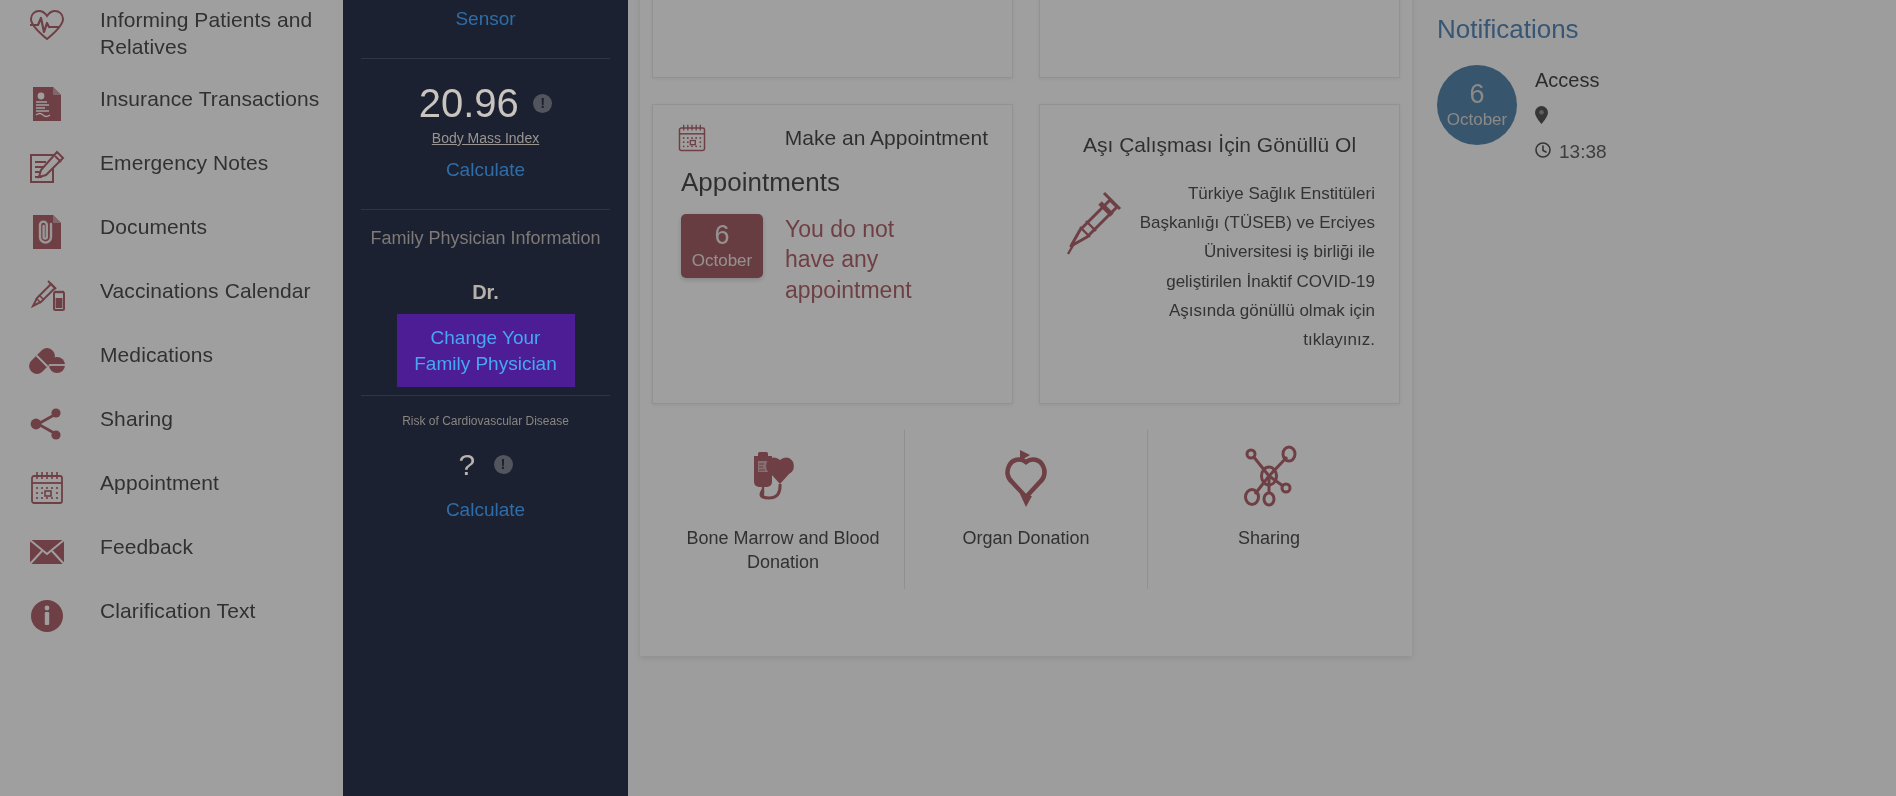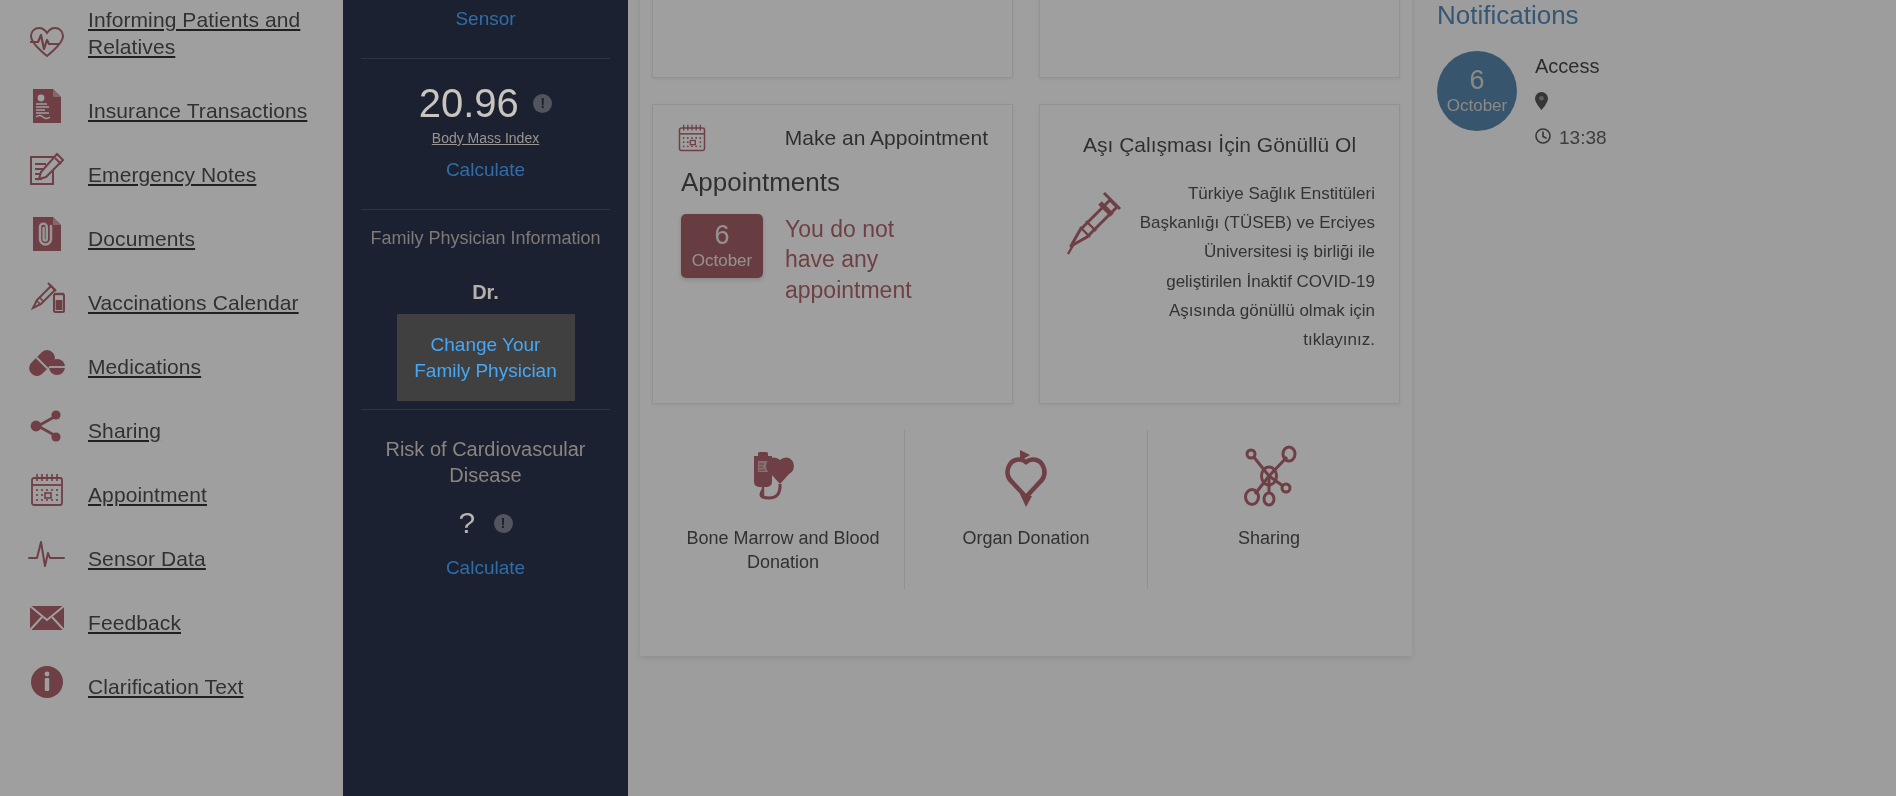--- a/index.html
+++ b/index.html
@@ -18,27 +18,26 @@
   
   #sidebar {
     position: absolute;
     left: 0; top: 0;
     width: 343px; height: 796px;
     background: #ffffff;
     padding-top: 6px;
   }
   .side-item {
     display: flex;
-    align-items: flex-end;
-    gap: 22px;
+    align-items: flex-start;
+    gap: 34px;
     padding: 0 18px 0 28px;
     min-height: 40px;
     margin-bottom: 24px;
     cursor: pointer;
-    text-decoration: underline;
   }
   .side-item .s-ic {
     flex: 0 0 38px;
     width: 38px; height: 38px;
     display: flex; align-items: center; justify-content: center;
   }
   .side-item .s-lb {
     font-size: 21px;
     color: #222222;
     line-height: 1.3;
@@ -100,34 +99,34 @@
   .dr-label {
     font-size: 20px;
     font-weight: 700;
     color: #b5b0aa;
     margin-top: 32px;
   }
   .change-btn {
     display: block;
     width: 178px;
     margin: 10px auto 0 auto;
-    background: #404040;
+    background: #4c1d95;
     color: #46a7f5;
     font-size: 19px;
     line-height: 1.35;
-    padding: 18px 10px;
+    padding: 11px 10px;
     border: 0;
     cursor: pointer;
     font-family: inherit;
   }
   .risk-title {
-    font-size: 20px;
+    font-size: 12px;
     color: #8a8581;
     line-height: 1.3;
-    margin-top: 26px;
+    margin-top: 18px;
   }
   .q-mark {
     font-size: 30px;
     color: #b9b4ae;
     display: inline-block;
     vertical-align: middle;
     margin-right: 4px;
   }
 
   
@@ -204,21 +203,21 @@
     margin-top: 12px;
     line-height: 1.35;
   }
   .tri-ic { height: 74px; display:flex; align-items:center; justify-content:center; }
 
   
   #notif {
     position: absolute;
     left: 1417px; top: 0;
     width: 479px; height: 680px;
-    padding: 0 20px 0 20px;
+    padding: 14px 20px 0 20px;
   }
   .nt-title {
     color: #2f6da8;
     font-size: 26px;
     margin-bottom: 20px;
   }
   .nt-row { display: flex; gap: 18px; align-items: flex-start; }
   .nt-circle {
     flex: 0 0 80px;
     width: 80px; height: 80px;
@@ -369,28 +368,20 @@
                 <circle cx="23" cy="28" r="1.1"></circle>
                 <circle cx="28" cy="28" r="1.1"></circle>
           </g>
           <rect x="16" y="21" width="6" height="5" stroke-width="1.6"></rect>
         </g>
           </svg>
       </span>
       <span class="s-lb">Appointment</span>
     </div>
 
-    <div class="side-item">
-      <span class="s-ic">
-        <svg width="38" height="30" viewBox="0 0 38 30">
-          <path d="M1 19 h8 l4 -16 4 24 3 -13 2 5 h14" fill="none" stroke="#9d3f48" stroke-width="2" stroke-linejoin="round" stroke-linecap="round"></path>
-        </svg>
-      </span>
-      <span class="s-lb">Sensor Data</span>
-    </div>
 
     <div class="side-item">
       <span class="s-ic">
         <svg width="38" height="28" viewBox="0 0 38 28">
           <rect x="2" y="2" width="34" height="24" fill="#9d3f48"></rect>
           <path d="M2 2 L19 16 L36 2" fill="none" stroke="#fff" stroke-width="2"></path>
           <path d="M2 26 L14 13 M36 26 L24 13" fill="none" stroke="#fff" stroke-width="2"></path>
         </svg>
       </span>
       <span class="s-lb">Feedback</span>

